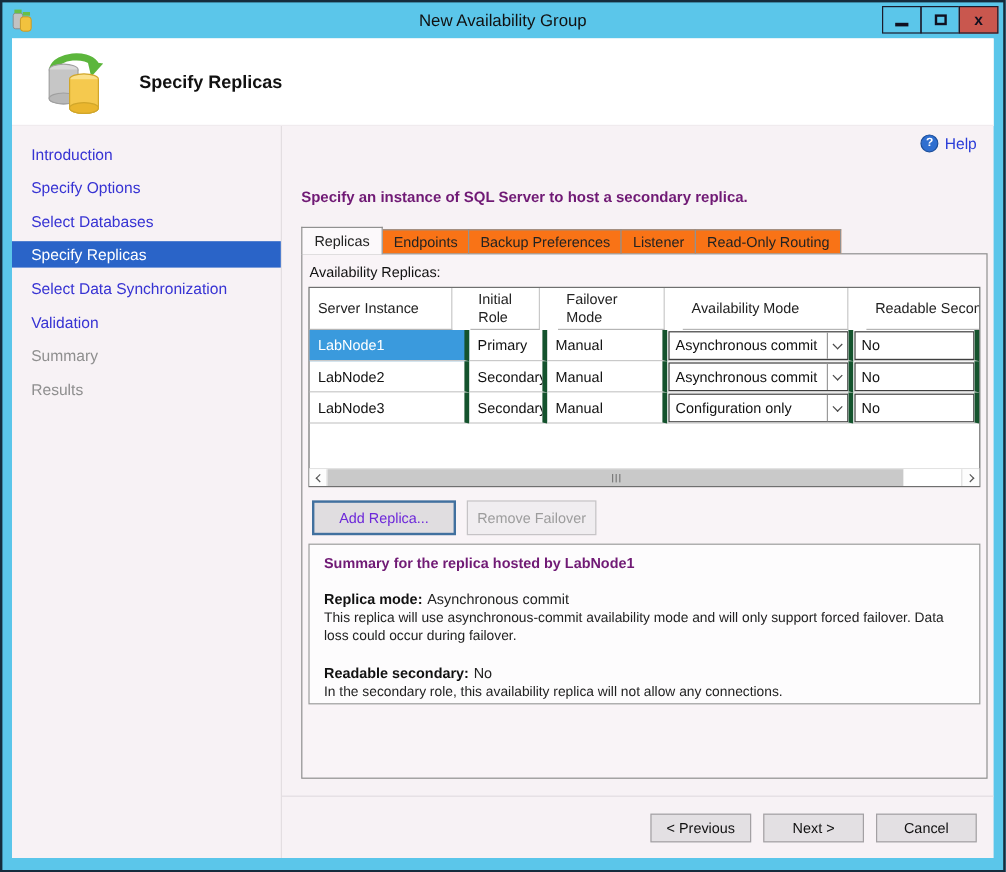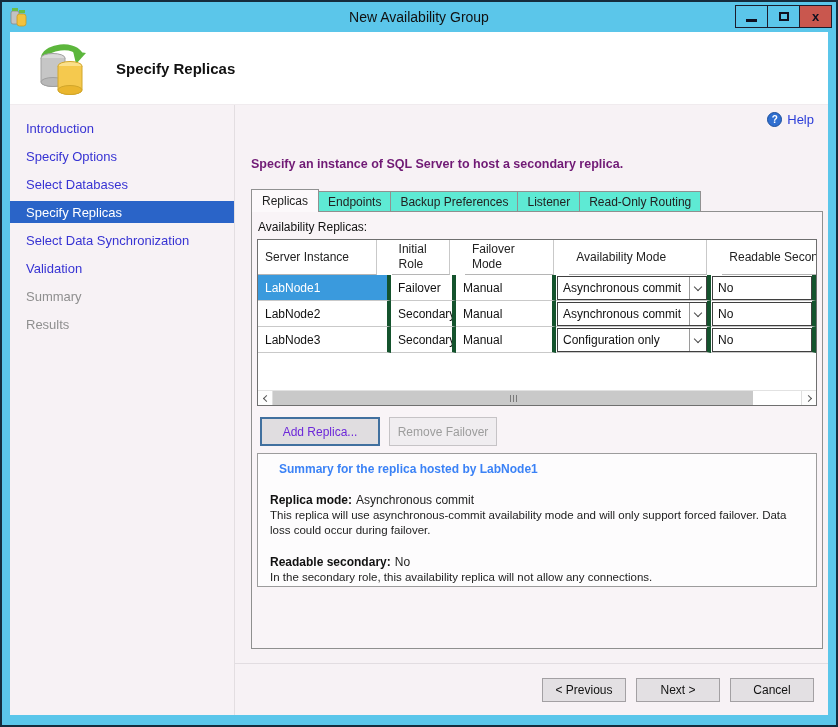--- a/index.html
+++ b/index.html
@@ -46,21 +46,21 @@
   .help { position:absolute; top:7px; right:14px; display:flex; align-items:center; cursor:pointer; }
   .help-icon { width:15px; height:15px; border-radius:50%; background:#2f6fd0; border:1px solid #1c4f9c;
                color:#fff; font-size:10px; font-weight:bold; display:flex; align-items:center;
                justify-content:center; margin-right:5px; }
   .help-label { color:#2a3cd8; font-size:13px; }
 
   .instruction { font-size:12.5px; font-weight:bold; color:#701a75; margin-top:52px; }
 
   
   .tabs { display:flex; align-items:flex-end; margin-top:17px; position:relative; z-index:2; }
-  .tab { font-size:12px; color:#222; background:#5eead4; border:1px solid #919191; border-bottom:none;
+  .tab { font-size:12px; color:#222; background:#f97316; border:1px solid #919191; border-bottom:none;
          padding:3px 9px 2px 9px; margin-right:-1px; cursor:pointer; }
   .tab.active { background:#fcf9fb; padding:4px 10px 4px 10px; position:relative; top:1px; z-index:3; }
 
   .tabpage { width:572px; height:438px; border:1px solid #8f8f8f; background:#f9f4f7;
              position:relative; z-index:1; padding:6px 0 0 5px; }
   .replicas-label { font-size:12px; color:#111; margin:2px 0 5px 1px; }
 
   
   .grid { width:560px; border:1px solid #6f6f6f; background:#ffffff; }
   .g-head { display:flex; height:35px;gap:15px; }
@@ -103,21 +103,21 @@
   
   .rep-btns { display:flex; margin:11px 0 0 3px; }
   .btn { font-size:12px; color:#6d28d9; background:#e2dfe2; border:1px solid #a3a0a3;
          height:29px; display:flex; align-items:center; justify-content:center; cursor:pointer; }
   .btn-add { width:120px; border:2px solid #41709f; background:#e0dde0; }
   .btn-remove { width:108px; margin-left:9px; background:#f0edf0; border-color:#c6c3c6; color:#9d9d9d; }
 
   
   .summary { width:560px; height:134px; border:1px solid #9c9c9c; background:#fdfcfd;
              margin-top:7px; padding:8px 12px; overflow:hidden; }
-  .sum-title { font-size:12px; font-weight:bold; color:#3b82f6;margin-left:9px; }
+  .sum-title { font-size:12px; font-weight:bold; color:#701a75; }
   .sum-block { margin-top:14px; }
   .sum-lbl { font-size:12px; font-weight:bold; color:#111; }
   .sum-val { font-size:12px; color:#222; margin-left:4px; }
   .sum-desc { font-size:11.5px; color:#222; line-height:1.3; width:530px; }
 
   
   .commit-row { display:flex; align-items:center; margin:13px 0 0 6px; }
   .commit-label { font-size:12px; color:#111; }
   .spin { display:flex; width:58px; height:24px; border:1px solid #7a7a7a; background:#fff; margin-left:8px; }
   .spin-val { flex:1; font-size:12px; color:#333; padding:2px 0 0 4px; }
@@ -220,21 +220,21 @@
                   </div>
                 <div class="gh c2">
                     <span class="wrap">Failover Mode</span>
                   </div>
                 <div class="gh c3">Availability Mode</div>
                 <div class="gh c4">Readable Secondary</div>
               </div>
 
               <div class="g-row">
                 <div class="gc c0 sel">LabNode1</div>
-                <div class="gc c1">Failover</div>
+                <div class="gc c1">Primary</div>
                 <div class="gc c2">Manual</div>
                 <div class="gc c3 boxed">
                   <div class="combo">
                     <span class="txt">Asynchronous commit</span>
                     <span class="arr">
                         <span class="chev"></span>
                       </span>
                   </div>
                 </div>
                 <div class="gc c4 boxed">

